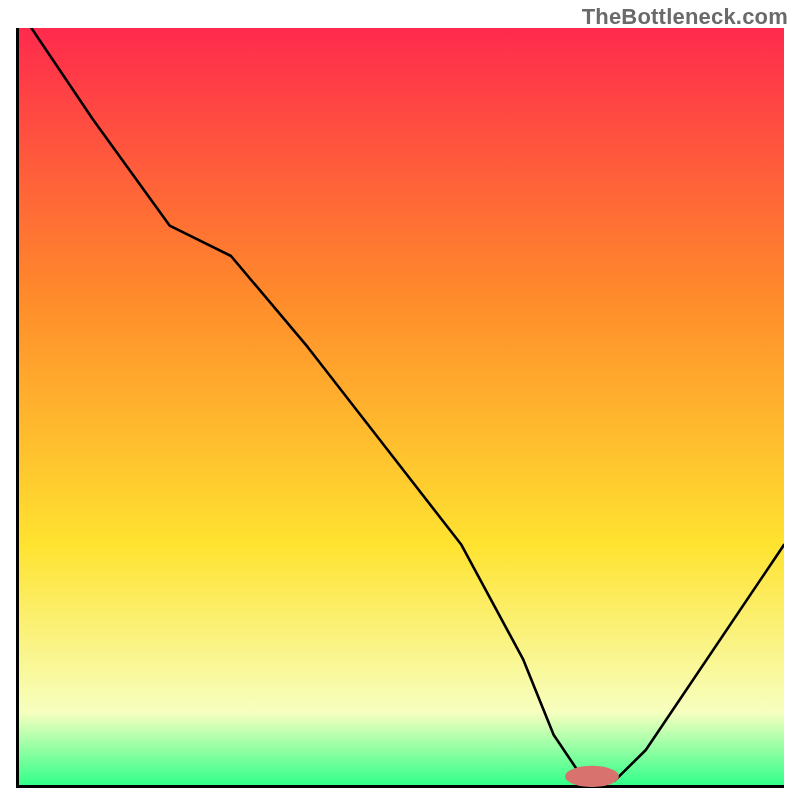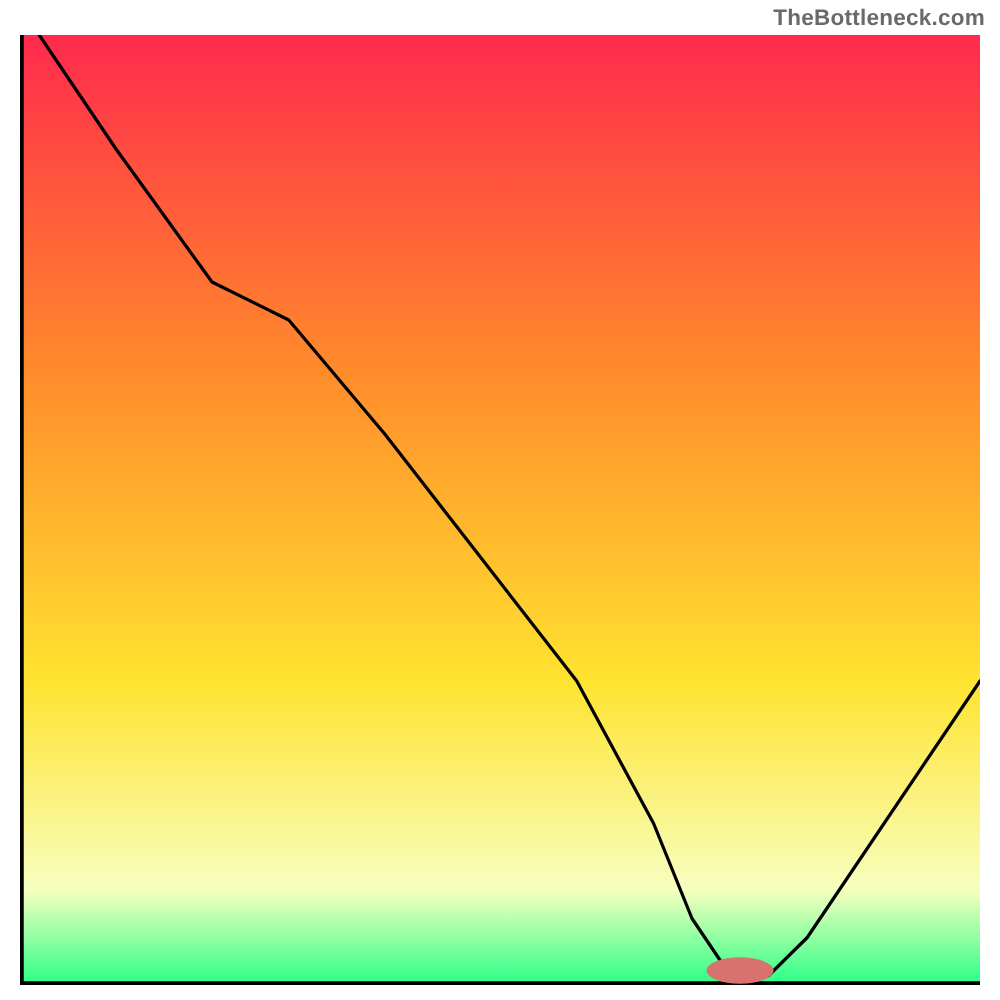--- a/index.html
+++ b/index.html
@@ -3,21 +3,21 @@
 <meta charset="utf-8">
 <style>
   * { margin: 0; padding: 0; box-sizing: border-box; }
   html, body { width: 800px; height: 800px; overflow: hidden; background: #fff; }
   .wrap { position: relative; width: 800px; height: 800px; }
   .watermark {
     position: absolute;
     top: 4px;
     right: 12px;
     font-family: Arial, Helvetica, sans-serif;
-    font-size: 18px;
+    font-size: 22px;
     font-weight: 600;
     color: #6a6a6a;
     letter-spacing: 0.2px;
   }
   .plot {
     position: absolute;
     left: 16px;
     top: 28px;
     width: 768px;
     height: 760px;

